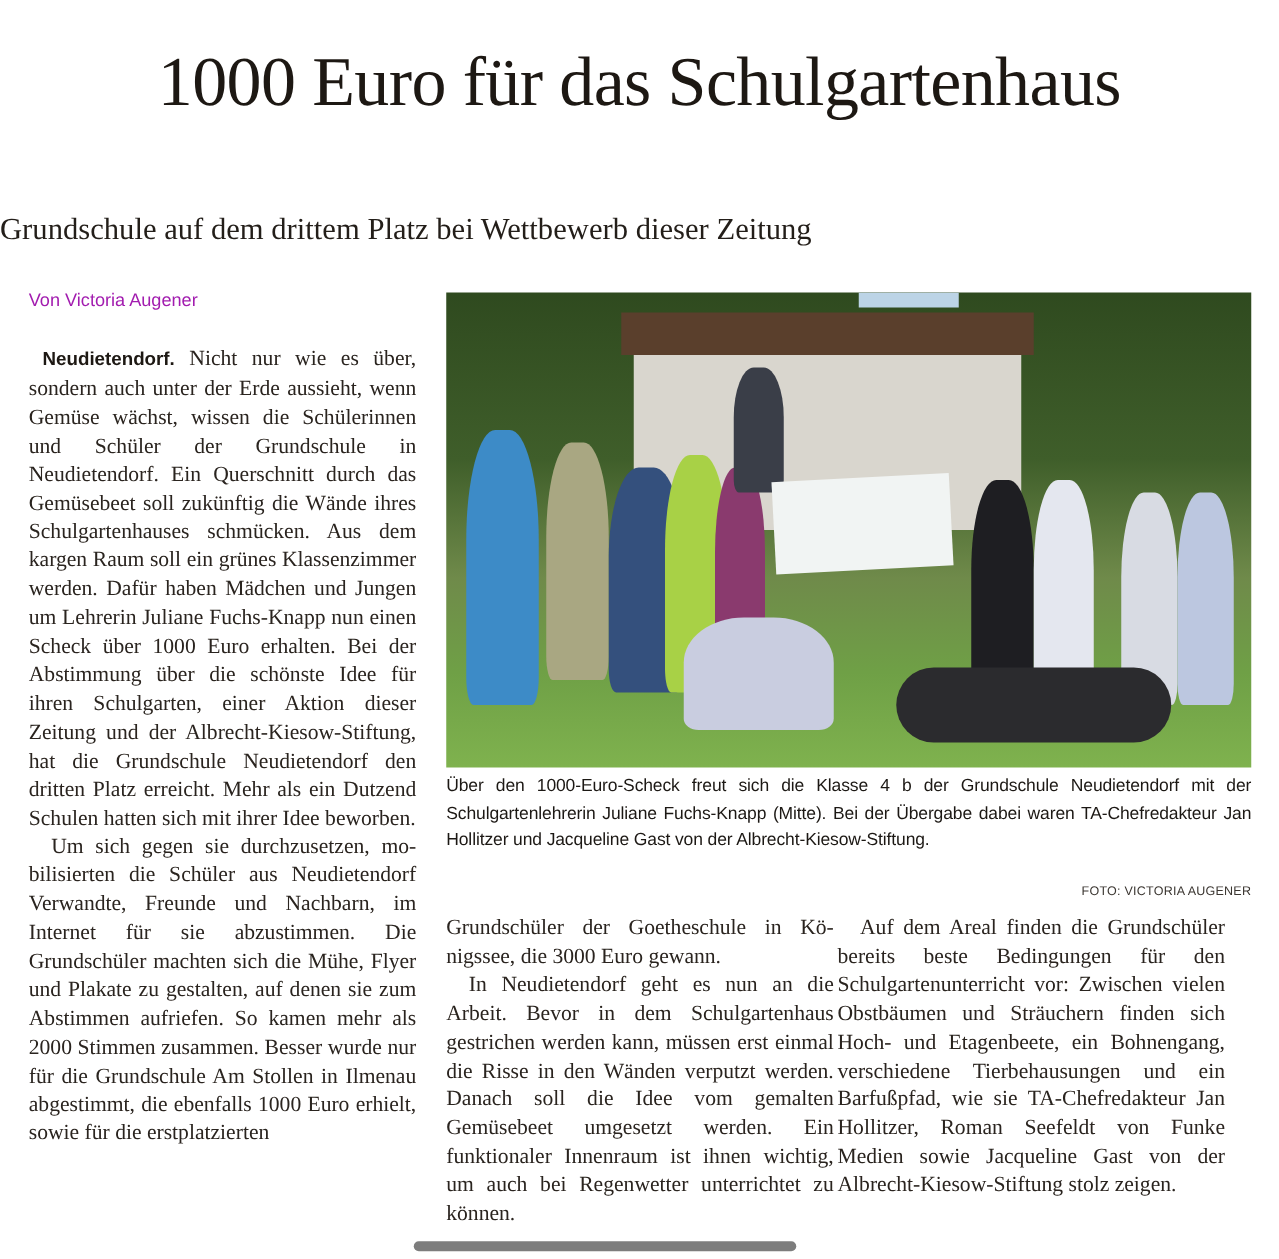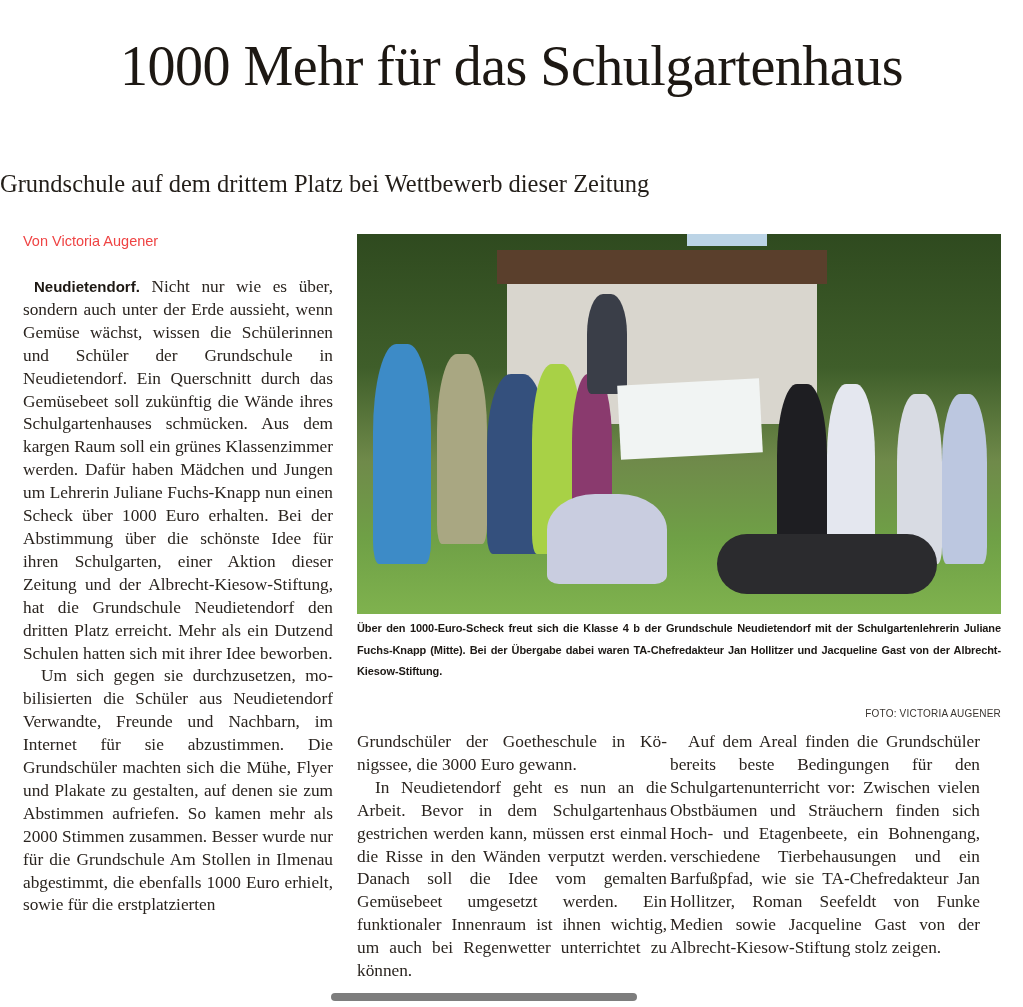--- a/index.html
+++ b/index.html
@@ -13,21 +13,21 @@
     text-align: center; font-size: 56px; line-height: 60px;
     color: #1d1813; letter-spacing: -0.5px;
   }
   .subline {
     position: absolute; left: 0; top: 170px; width: 849px;
     text-align: left; font-size: 24.5px; color: #231e19;
   }
   .byline {
     position: absolute; left: 23px; top: 233px;
     font-family: "Liberation Sans", "DejaVu Sans", sans-serif;
-    font-size: 14.5px; color: #ef4444;
+    font-size: 14.5px; color: #a21caf;
   }
   .col {
     position: absolute; font-size: 17.3px; line-height: 22.9px;
     text-align: justify; hyphens: manual; color: #2a241f;
   }
   .col p { margin: 0; }
   .col p.indent { text-indent: 18px; }
   .col1 { left: 23px; top: 276px; width: 310px; }
   .col2 { left: 357px; top: 731px; width: 310px; }
   .col3 { left: 670px; top: 731px; width: 310px; }
@@ -54,38 +54,38 @@
   .photo .cheque {
     position: absolute; left: 262px; top: 148px; width: 142px; height: 74px;
     background: #f1f4f3; transform: rotate(-3deg);
   }
   .photo .kid {
     position: absolute; border-radius: 40% 40% 10% 10%;
   }
   .caption {
     position: absolute; left: 357px; top: 618px; width: 644px;
     font-family: "Liberation Sans", "DejaVu Sans", sans-serif;
-    font-weight: bold; font-size: 11px; line-height: 21.5px;
+    font-weight: normal; font-size: 14px; line-height: 21.5px;
     color: #1c1814; text-align: justify; letter-spacing: -0.1px;
   }
   .credit {
     position: absolute; right: 22px; top: 692px;
     font-family: "Liberation Sans", "DejaVu Sans", sans-serif;
     font-size: 10px; color: #3a3530; letter-spacing: 0.2px; margin-top: 16px;
   }
   .scrollbar {
     position: absolute; left: 331px; top: 993px; width: 306px; height: 8px;
     background: #7d7d7d; border-radius: 4px;
   }
 </style>
 </head>
 <body>
 
 <div class="headline">
-  <div>1000 Mehr für das Schulgartenhaus</div>
+  <div>1000 Euro für das Schulgartenhaus</div>
 </div>
 
 <div class="subline">Grundschule auf dem drittem Platz bei Wettbewerb dieser Zeitung</div>
 
 <div class="byline">Von Victoria Augener</div>
 
 <div class="col col1">
   <p><span class="lead">Neudietendorf.</span><span> Nicht nur wie es über, sondern auch unter der Erde aussieht, wenn Gemüse wächst, wissen die Schü­lerinnen und Schüler der Grundschule in Neudietendorf. Ein Querschnitt durch das Gemüsebeet soll zukünftig die Wände ihres Schulgartenhauses schmücken. Aus dem kargen Raum soll ein grünes Klassenzimmer werden. Da­für haben Mädchen und Jungen um Lehrerin Juliane Fuchs-Knapp nun einen Scheck über 1000 Euro erhalten. Bei der Abstimmung über die schönste Idee für ihren Schulgarten, einer Aktion dieser Zeitung und der Albrecht-Kie­sow-Stiftung, hat die Grundschule Neu­dietendorf den dritten Platz erreicht. Mehr als ein Dutzend Schulen hatten sich mit ihrer Idee beworben.</span></p>
   <p class="indent">Um sich gegen sie durchzusetzen, mo­bilisierten die Schüler aus Neudieten­dorf Verwandte, Freunde und Nach­barn, im Internet für sie abzustimmen. Die Grundschüler machten sich die Mühe, Flyer und Plakate zu gestalten, auf denen sie zum Abstimmen aufrie­fen. So kamen mehr als 2000 Stimmen zusammen. Besser wurde nur für die Grundschule Am Stollen in Ilmenau ab­gestimmt, die ebenfalls 1000 Euro er­hielt, sowie für die erstplatzierten</p>
 </div>

